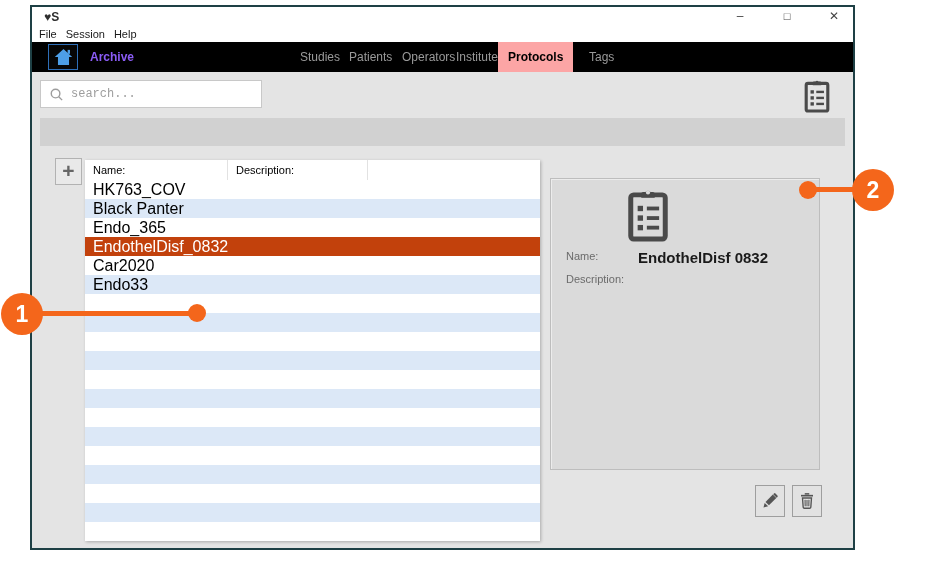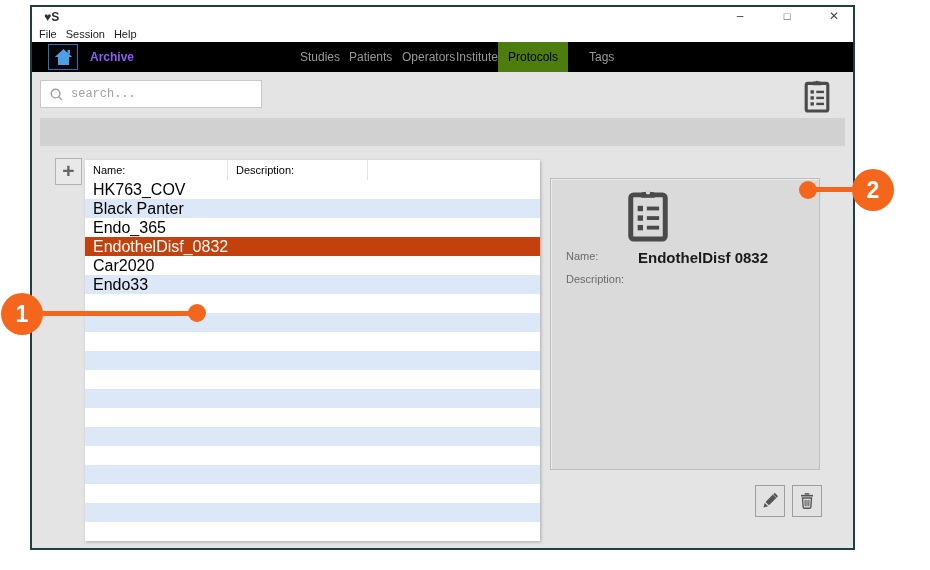--- a/index.html
+++ b/index.html
@@ -21,21 +21,21 @@
 
   
   #menubar { position:absolute; left:0; top:20px; width:100%; height:15px; background:#fff; display:flex; padding-left:7px; gap:9px; }
   .menu-item { font-size:11px; color:#1a1a1a; line-height:14px; }
 
   
   #navbar { position:absolute; left:0; top:35px; width:100%; height:30px; background:#000; }
   #home-button { position:absolute; left:16px; top:2px; width:30px; height:26px; border:1px solid #2e6fb8; background:#060606; display:flex; align-items:center; justify-content:center; }
   #archive-title { position:absolute; left:58px; top:0; height:16px; line-height:30px; color:#8b5cf6; font-weight:bold; font-size:12px; }
   .tab { position:absolute; top:0; height:30px; line-height:30px; padding:0 10px; color:#9a9a9a; font-size:12px; }
-  .tab.active { background:#4d7c0f; color:#000; min-width:70px; text-align:left; }
+  .tab.active { background:#fca5a5; color:#000; min-width:70px; text-align:left;font-weight:bold; }
   .tab:nth-child(1){ left:258px; } .tab:nth-child(2){ left:307px; }
   .tab:nth-child(3){ left:360px; } .tab:nth-child(4){ left:414px; }
   .tab:nth-child(5){ left:466px; } .tab:nth-child(6){ left:547px; }
 
   
   #search-box { position:absolute; left:8px; top:73px; width:222px; height:28px; background:#fff; border:1px solid #c8c8c8; display:flex; align-items:center; padding-left:8px; gap:7px; }
   #search-input { border:none; outline:none; flex:1; font-size:12px; color:#7f1d1d; background:transparent; font-family:Liberation Mono, monospace; }
   #search-input::placeholder { color:#9d9d9d; }
   #toolbar-clipboard { position:absolute; right:18px; top:70px; width:36px; height:38px; display:flex; align-items:center; justify-content:center; }
 

